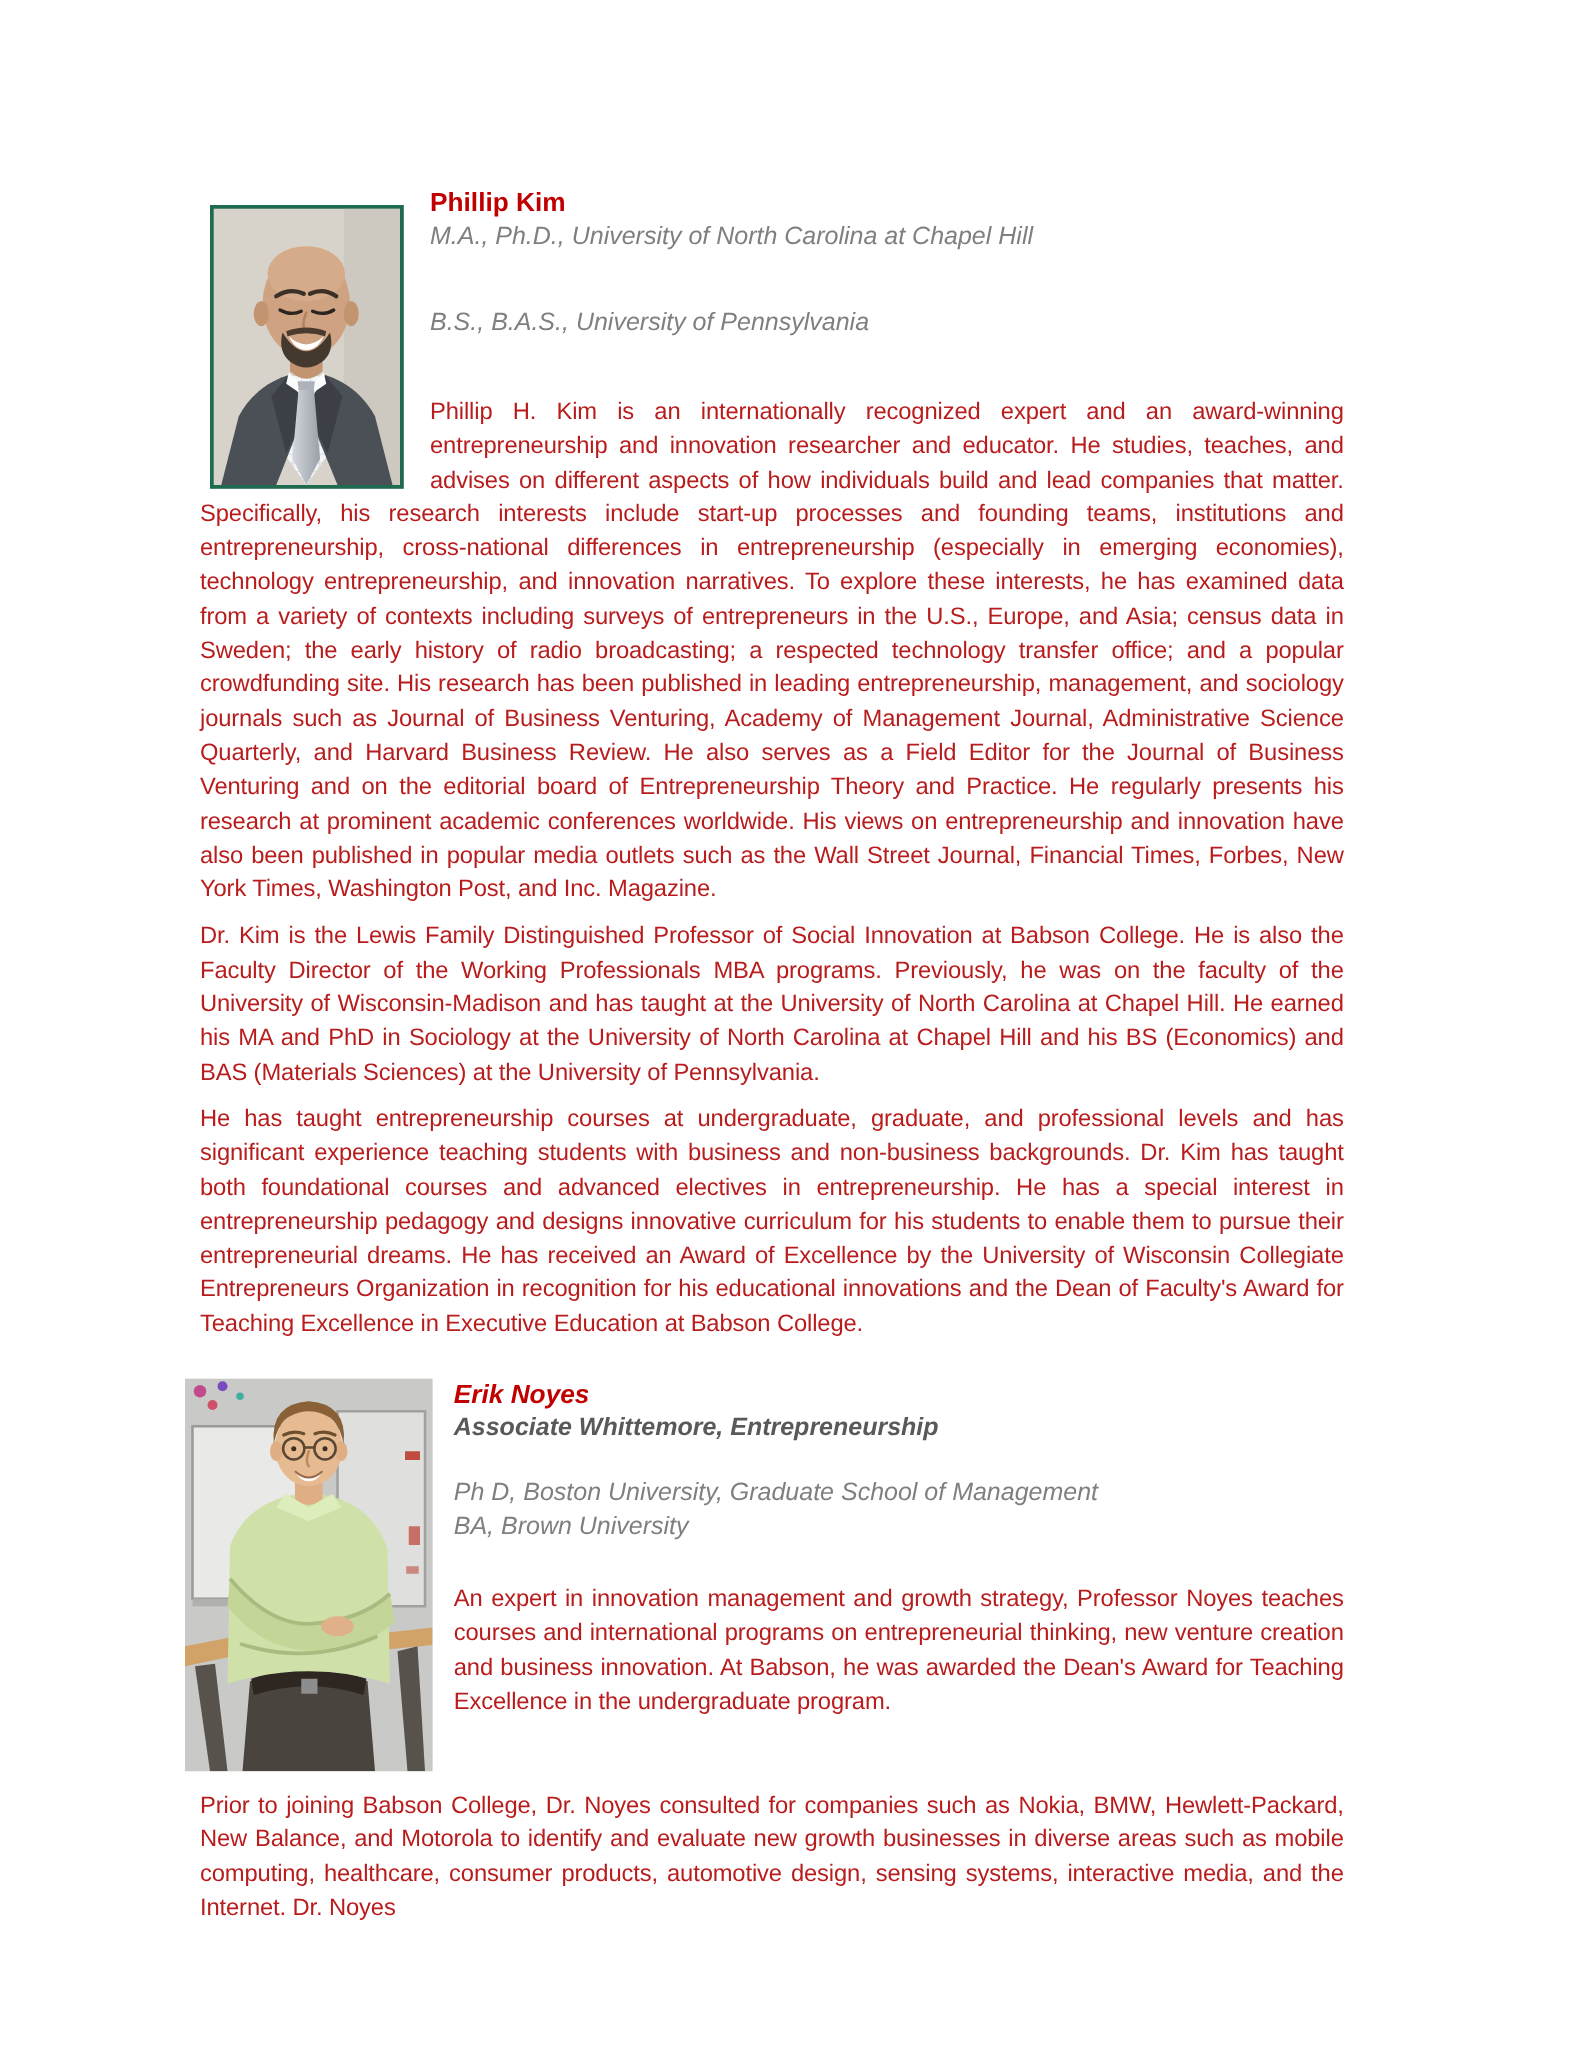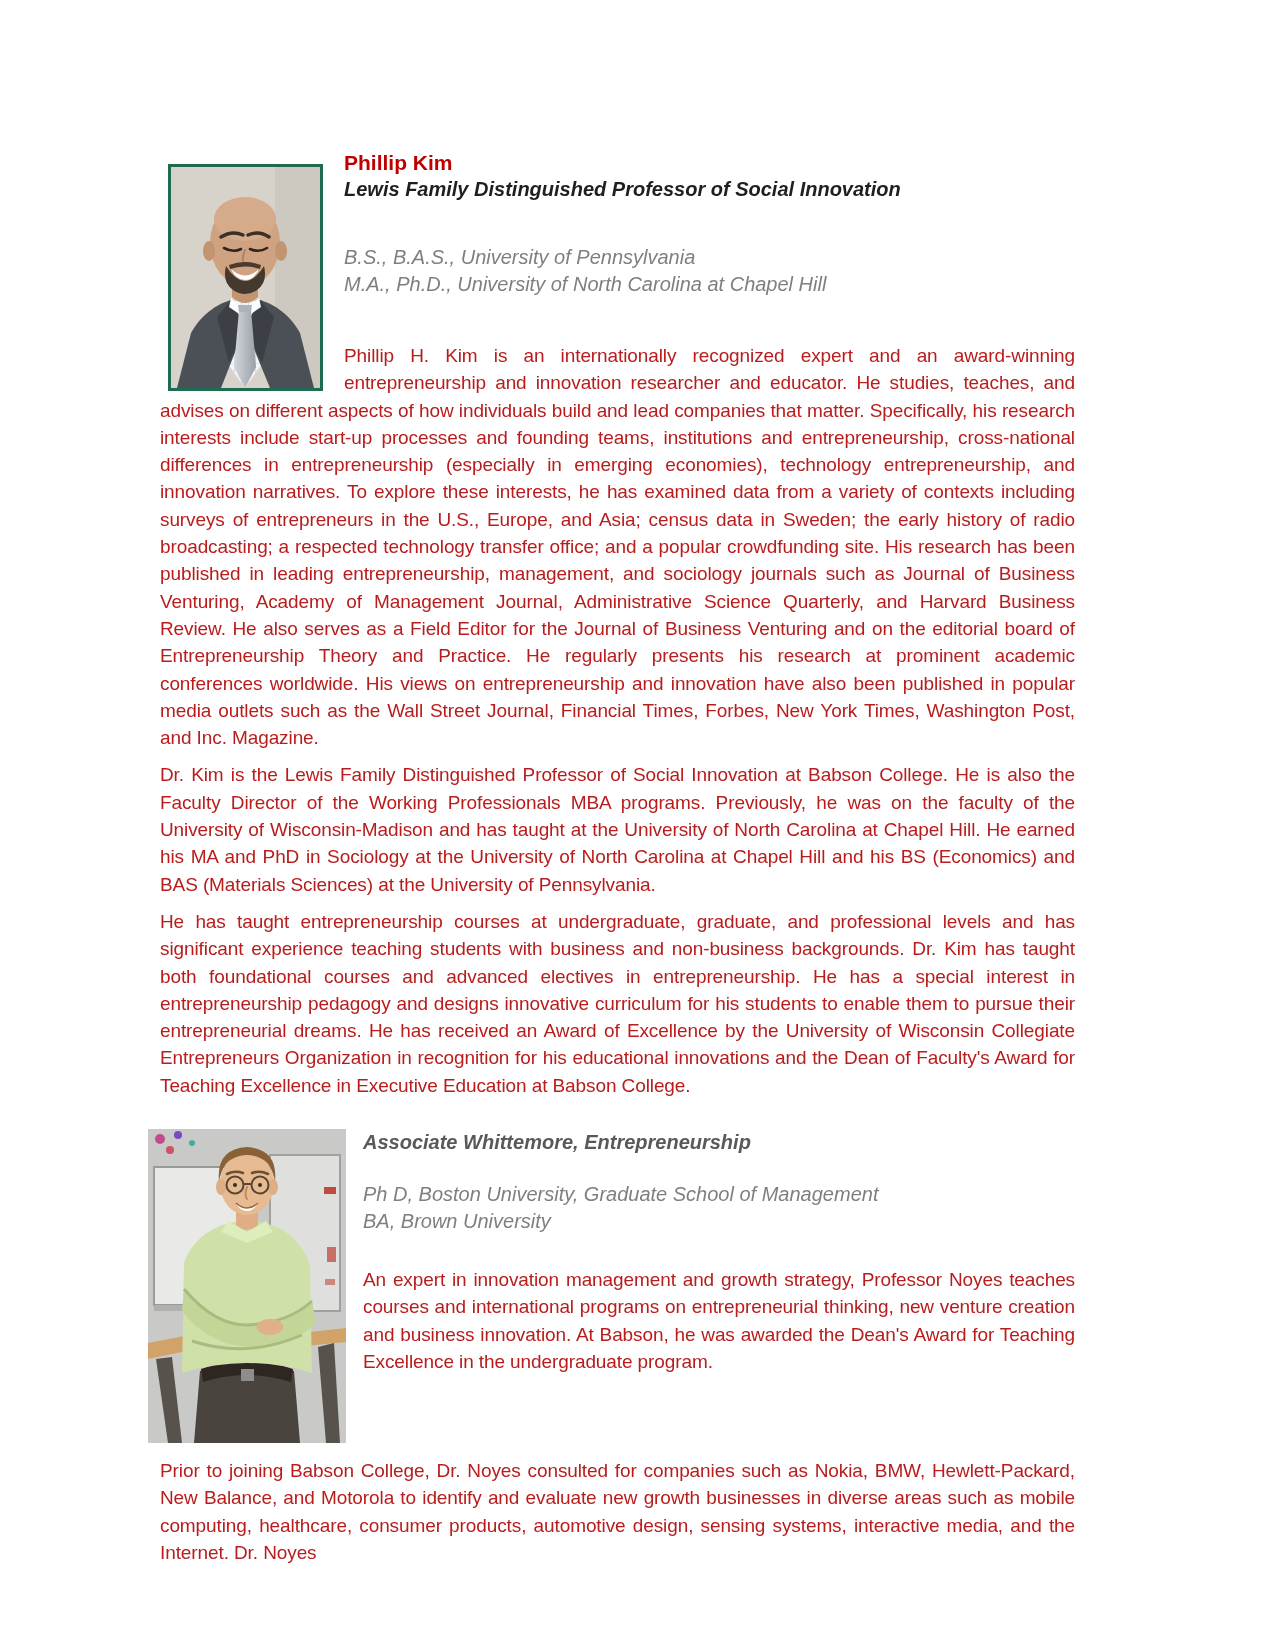--- a/index.html
+++ b/index.html
@@ -104,23 +104,22 @@
 
         <path d="M55,99 q19,30 38,0 q4,16 -7,24 q-12,8 -24,0 q-11,-8 -7,-24 Z" fill="#43392f"></path>
 
         <path d="M60,102 q14,13 28,0 q-5,11 -14,11 q-9,0 -14,-11 Z" fill="#ffffff"></path>
         <path d="M58,98 q16,-6 32,0 l-1,4 q-15,-5 -30,0 Z" fill="#4a3b2e"></path>
       </svg>
     </div>
 
     <div class="head">
       <div class="name">Phillip Kim</div>
-      <div class="title title-dark">Lewis Family Distinguished Professor of Social Innovation</div>
+      <div class="edu">M.A., Ph.D., University of North Carolina at Chapel Hill</div>
       <div class="edu edu-block-kim">B.S., B.A.S., University of Pennsylvania</div>
-      <div class="edu">M.A., Ph.D., University of North Carolina at Chapel Hill</div>
     </div>
 
     <p class="body-par kim-p1">Phillip H. Kim is an internationally recognized expert and an award-winning entrepreneurship and innovation researcher and educator. He studies, teaches, and advises on different aspects of how individuals build and lead companies that matter. Specifically, his research interests include start-up processes and founding teams, institutions and entrepreneurship, cross-national differences in entrepreneurship (especially in emerging economies), technology entrepreneurship, and innovation narratives. To explore these interests, he has examined data from a variety of contexts including surveys of entrepreneurs in the U.S., Europe, and Asia; census data in Sweden; the early history of radio broadcasting; a respected technology transfer office; and a popular crowdfunding site. His research has been published in leading entrepreneurship, management, and sociology journals such as Journal of Business Venturing, Academy of Management Journal, Administrative Science Quarterly, and Harvard Business Review. He also serves as a Field Editor for the Journal of Business Venturing and on the editorial board of Entrepreneurship Theory and Practice. He regularly presents his research at prominent academic conferences worldwide. His views on entrepreneurship and innovation have also been published in popular media outlets such as the Wall Street Journal, Financial Times, Forbes, New York Times, Washington Post, and Inc. Magazine.</p>
     <p class="body-par kim-p2">Dr. Kim is the Lewis Family Distinguished Professor of Social Innovation at Babson College. He is also the Faculty Director of the Working Professionals MBA programs. Previously, he was on the faculty of the University of Wisconsin-Madison and has taught at the University of North Carolina at Chapel Hill. He earned his MA and PhD in Sociology at the University of North Carolina at Chapel Hill and his BS (Economics) and BAS (Materials Sciences) at the University of Pennsylvania.</p>
     <p class="body-par kim-p3">He has taught entrepreneurship courses at undergraduate, graduate, and professional levels and has significant experience teaching students with business and non-business backgrounds. Dr. Kim has taught both foundational courses and advanced electives in entrepreneurship. He has a special interest in entrepreneurship pedagogy and designs innovative curriculum for his students to enable them to pursue their entrepreneurial dreams. He has received an Award of Excellence by the University of Wisconsin Collegiate Entrepreneurs Organization in recognition for his educational innovations and the Dean of Faculty's Award for Teaching Excellence in Executive Education at Babson College.</p>
   </section>
 
   <section class="section section-noyes">
 
     <div class="photo-frame noyes-photo">
@@ -177,20 +176,21 @@
         <circle cx="87" cy="56" r="2" fill="#3a2e22"></circle>
         <circle cx="112" cy="56" r="2" fill="#3a2e22"></circle>
 
         <path d="M99,58 q-3,8 0,12" stroke="#c08a60" stroke-width="2" fill="none" stroke-linecap="round"></path>
         <path d="M88,74 q11,10 22,0 q-4,8 -11,8 q-7,0 -11,-8 Z" fill="#ffffff"></path>
         <path d="M88,74 q11,10 22,0" stroke="#9a6a4a" stroke-width="1.6" fill="none"></path>
       </svg>
     </div>
 
     <div class="head">
+      <div class="name name-italic noyes-name">Erik Noyes</div>
       <div class="title title-gray">Associate Whittemore, Entrepreneurship</div>
       <div class="edu edu-block-noyes">Ph D, Boston University, Graduate School of Management</div>
       <div class="edu">BA, Brown University</div>
     </div>
 
     <p class="body-par noyes-side-par">An expert in innovation management and growth strategy, Professor Noyes teaches courses and international programs on entrepreneurial thinking, new venture creation and business innovation. At Babson, he was awarded the Dean's Award for Teaching Excellence in the undergraduate program.</p>
     <p class="body-par noyes-full-par">Prior to joining Babson College, Dr. Noyes consulted for companies such as Nokia, BMW, Hewlett-Packard, New Balance, and Motorola to identify and evaluate new growth businesses in diverse areas such as mobile computing, healthcare, consumer products, automotive design, sensing systems, interactive media, and the Internet. Dr. Noyes</p>
   </section>
 
 </div>

